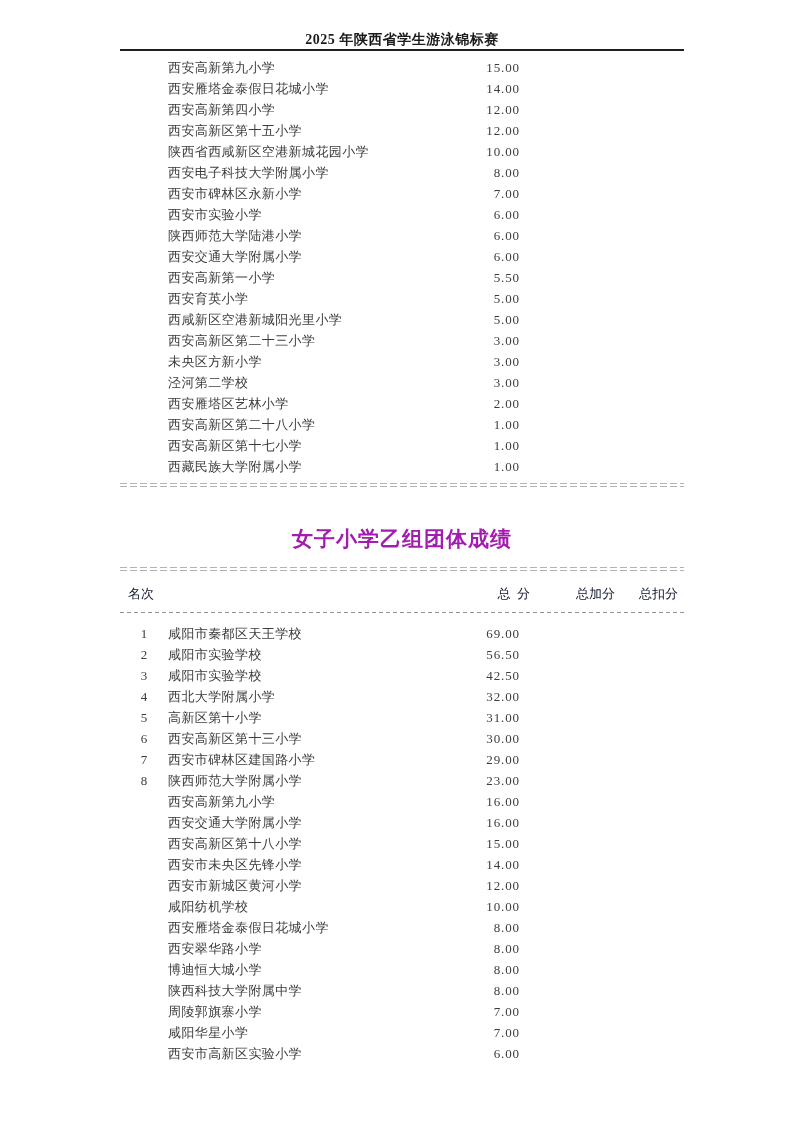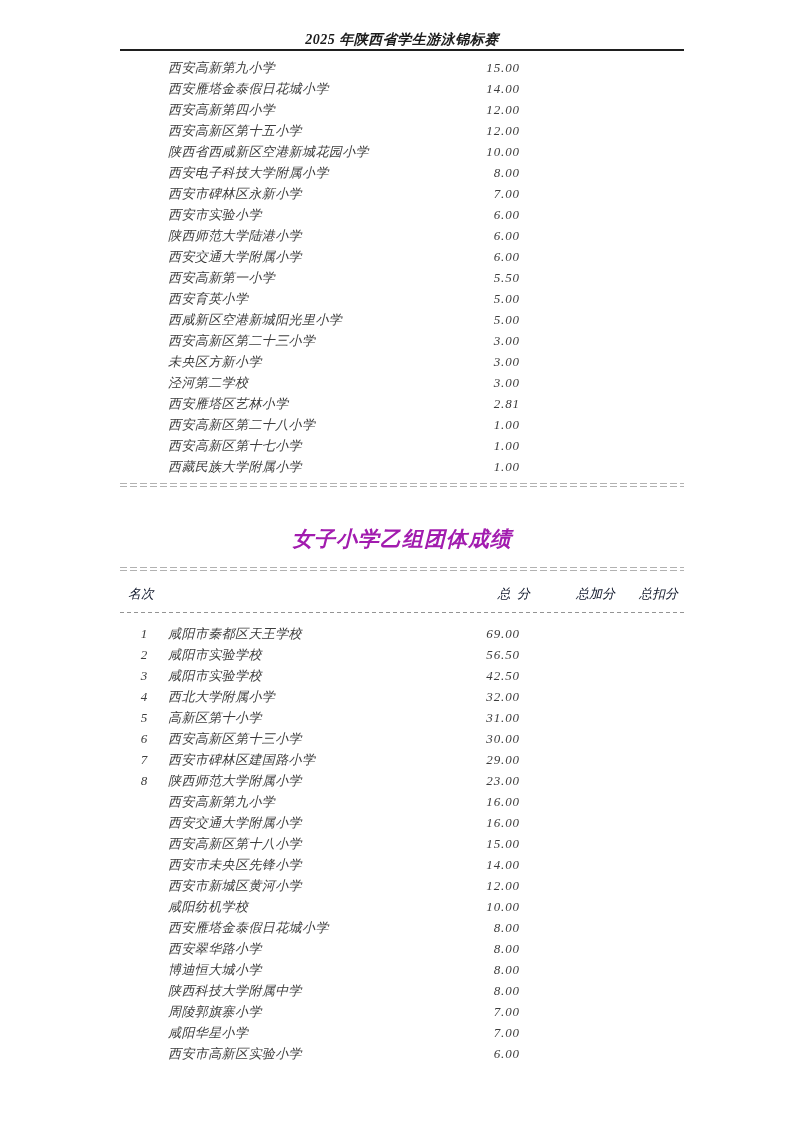--- a/index.html
+++ b/index.html
@@ -7,21 +7,20 @@
   body {
     font-family: "Liberation Serif", "DejaVu Serif", serif;
     color: #3c3c3c;
   }
   .page {
     position: relative;
     width: 800px;
     height: 1131px;
     background: #ffffff;
     overflow: hidden;
-    font-style: italic;
   }
 
   
   .doc-title {
     position: absolute;
     top: 31px; left: 120px; width: 564px;
     text-align: center;
     font-size: 14px;
     font-weight: bold;
     color: #1c1c1c;
@@ -200,21 +199,21 @@
       </div>
       <div class="trow">
         <span class="c-rank"></span>
         <span class="c-school">泾河第二学校</span>
         <span class="c-score">3.00</span>
         <span class="c-tail"></span>
       </div>
       <div class="trow">
         <span class="c-rank"></span>
         <span class="c-school">西安雁塔区艺林小学</span>
-        <span class="c-score">2.81</span>
+        <span class="c-score">2.00</span>
         <span class="c-tail"></span>
       </div>
       <div class="trow">
         <span class="c-rank"></span>
         <span class="c-school">西安高新区第二十八小学</span>
         <span class="c-score">1.00</span>
         <span class="c-tail"></span>
       </div>
       <div class="trow">
         <span class="c-rank"></span>

